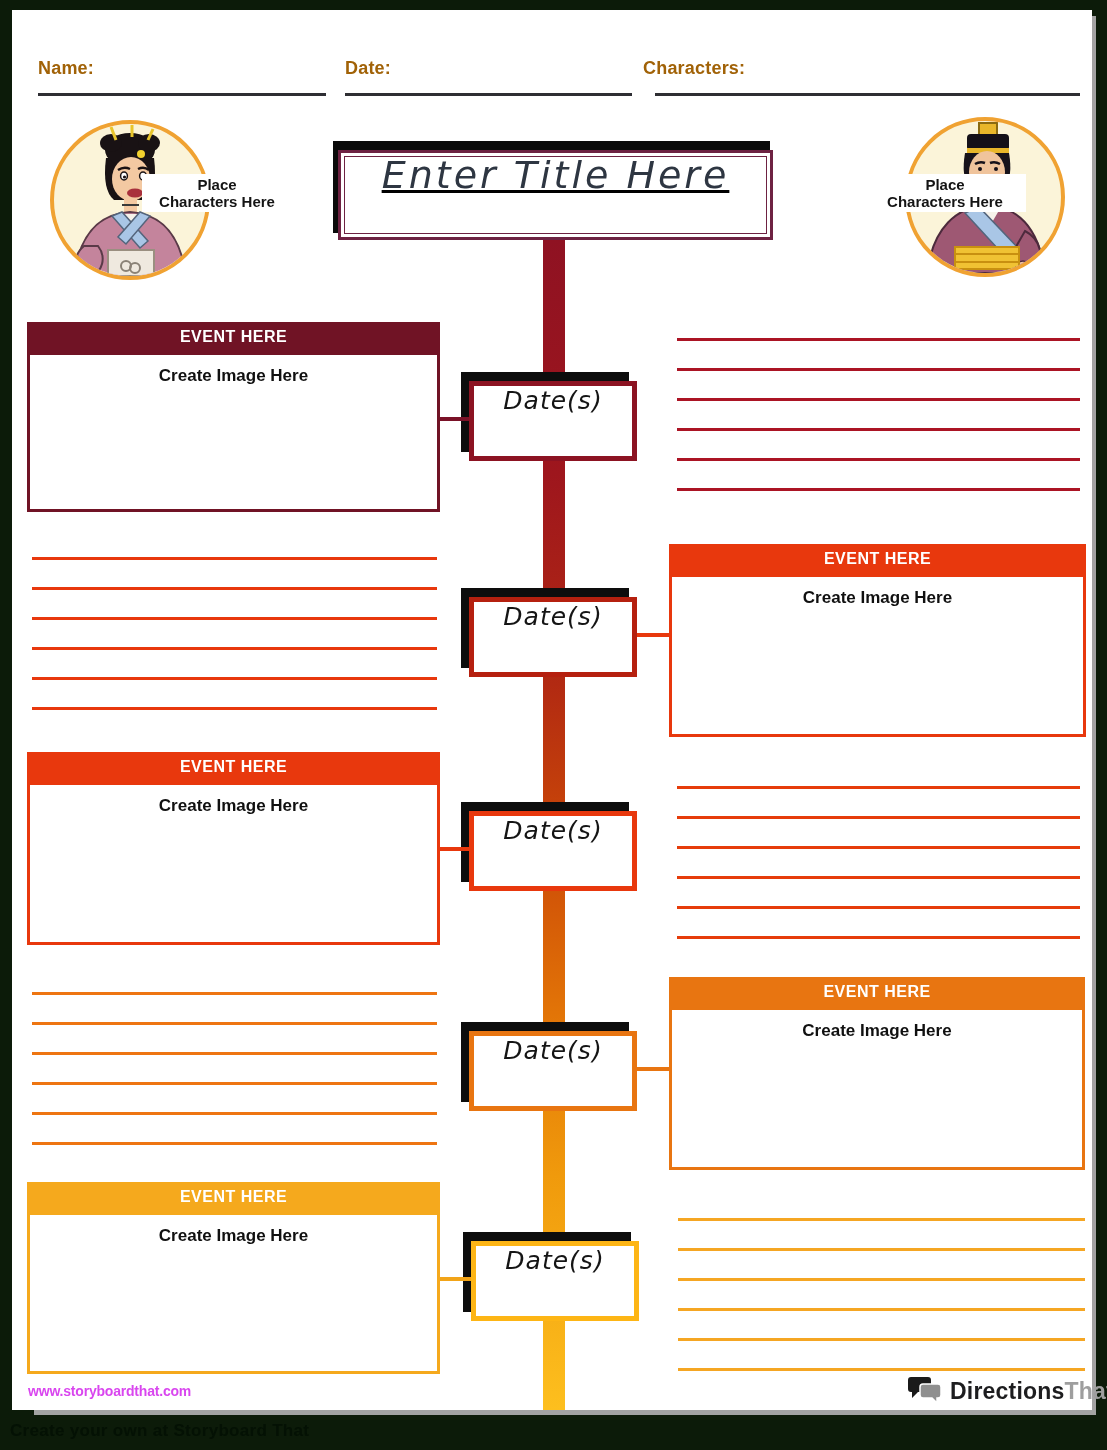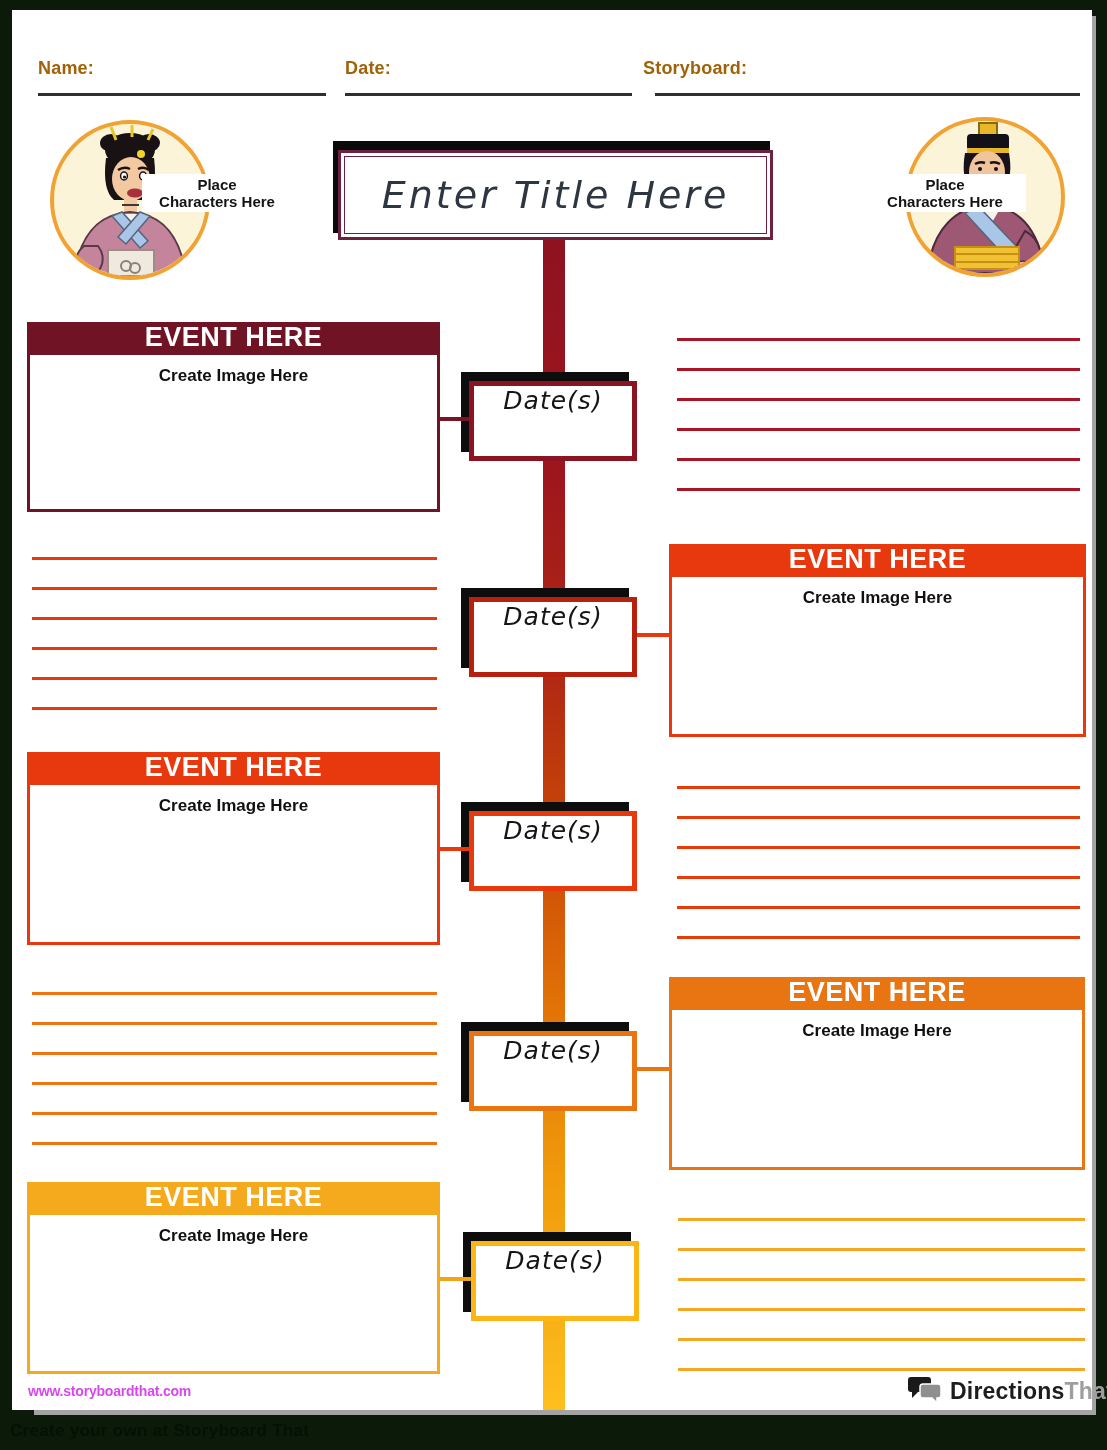--- a/index.html
+++ b/index.html
@@ -10,35 +10,35 @@
   .shadow-r{left:1092px;top:16px;width:4px;height:1399px;background:#a3a3a3;}
   .shadow-b{left:34px;top:1410px;width:1062px;height:5px;background:#a3a3a3;}
 
   .hdr-label{font-size:18px;font-weight:bold;color:#a16207;letter-spacing:.2px;}
   .hdr-line{height:3px;background:#2e2e33;}
 
   .char-circle{width:160px;height:160px;border-radius:50%;background:#fbf4d9;border:4px solid #f0a232;box-sizing:border-box;overflow:hidden;}
   .char-chip{background:#ffffff;text-align:center;font-size:15px;font-weight:bold;color:#141414;line-height:17px;padding:2px 14px;}
 
   .title-shadow{background:#0a0a0a;}
-  .title-box{background:#ffffff;border:3px solid #6e2242;outline:1px solid #6e2242;outline-offset:-7px;box-sizing:border-box;display:flex;align-items:center;justify-content:center;}
+  .title-box{background:#ffffff;border:3px solid #6e2242;outline:1px solid #6e2242;outline-offset:-7px;box-sizing:border-box;display:flex;align-items:flex-start;justify-content:center;text-decoration:underline;}
   .title-text{font-family:"DejaVu Sans",sans-serif;font-style:italic;font-size:38px;letter-spacing:3px;color:#2e3642;}
 
   .timeline-bar{left:543px;top:240px;width:22px;height:1170px;
     background:linear-gradient(to bottom,#8f1222 0%,#9e161d 20%,#b22a12 38%,#cc4a07 52%,#e27407 66%,#f09a0c 80%,#fdbf1e 100%);}
 
   .date-group{width:176px;height:89px;}
   .date-shadow{position:absolute;left:0;top:0;width:168px;height:80px;background:#0d0d0d;}
   .date-box{position:absolute;left:8px;top:9px;width:168px;height:80px;background:#ffffff;border:5px solid var(--c);box-sizing:border-box;display:flex;align-items:flex-start;justify-content:center;}
   .date-text{font-family:"DejaVu Sans",sans-serif;font-style:italic;font-size:25px;letter-spacing:1px;color:#151515;}
 
   .connector{height:4px;}
 
   .event{box-sizing:border-box;}
-  .event-header{height:30px;background:var(--c);color:#ffffff;font-size:27px;font-weight:bold;letter-spacing:.5px;display:flex;align-items:center;justify-content:center;}
+  .event-header{height:30px;background:var(--c);color:#ffffff;font-size:16px;font-weight:bold;letter-spacing:.5px;display:flex;align-items:center;justify-content:center;}
   .event-body{position:absolute;left:0;right:0;top:30px;bottom:0;background:#ffffff;border:3px solid var(--c);box-sizing:border-box;}
   .event-hint{margin-top:11px;text-align:center;font-size:17px;font-weight:bold;color:#101010;}
 
   .line-set{background:repeating-linear-gradient(to bottom,var(--lc) 0 3px,transparent 3px 30px);}
 
   .site-text{font-size:14px;font-weight:bold;color:#d946ef;letter-spacing:-.2px;}
   .logo-wrap{display:flex;align-items:center;gap:6px;}
   .logo-text{font-size:23px;font-weight:bold;color:#1d1d1f;letter-spacing:.2px;}
   .logo-text .that{color:#9e9e9e;}
 
@@ -50,21 +50,21 @@
 
 <div id="canvas">
   <div class="abs page"></div>
   <div class="abs shadow-r"></div>
   <div class="abs shadow-b"></div>
 
   <div class="abs hdr-label" style="left:38px;top:58px;">Name:</div>
   <div class="abs hdr-line" style="left:38px;top:93px;width:288px;"></div>
   <div class="abs hdr-label" style="left:345px;top:58px;">Date:</div>
   <div class="abs hdr-line" style="left:345px;top:93px;width:287px;"></div>
-  <div class="abs hdr-label" style="left:643px;top:58px;">Storyboard:</div>
+  <div class="abs hdr-label" style="left:643px;top:58px;">Characters:</div>
   <div class="abs hdr-line" style="left:655px;top:93px;width:425px;"></div>
 
   <div class="abs char-circle" style="left:50px;top:120px;">
     <svg width="152" height="152" viewBox="0 0 152 152">
       <path d="M52,34 Q48,66 60,76 L92,76 Q104,66 100,34 Z" fill="#191214"></path>
       <ellipse cx="76" cy="26" rx="25" ry="17" fill="#191214"></ellipse>
       <ellipse cx="57" cy="19" rx="11" ry="9" fill="#191214"></ellipse>
       <ellipse cx="95" cy="19" rx="11" ry="9" fill="#191214"></ellipse>
       <line x1="62" y1="16" x2="57" y2="3" stroke="#e8c52c" stroke-width="3"></line>
       <line x1="78" y1="13" x2="78" y2="1" stroke="#e8c52c" stroke-width="3"></line>

